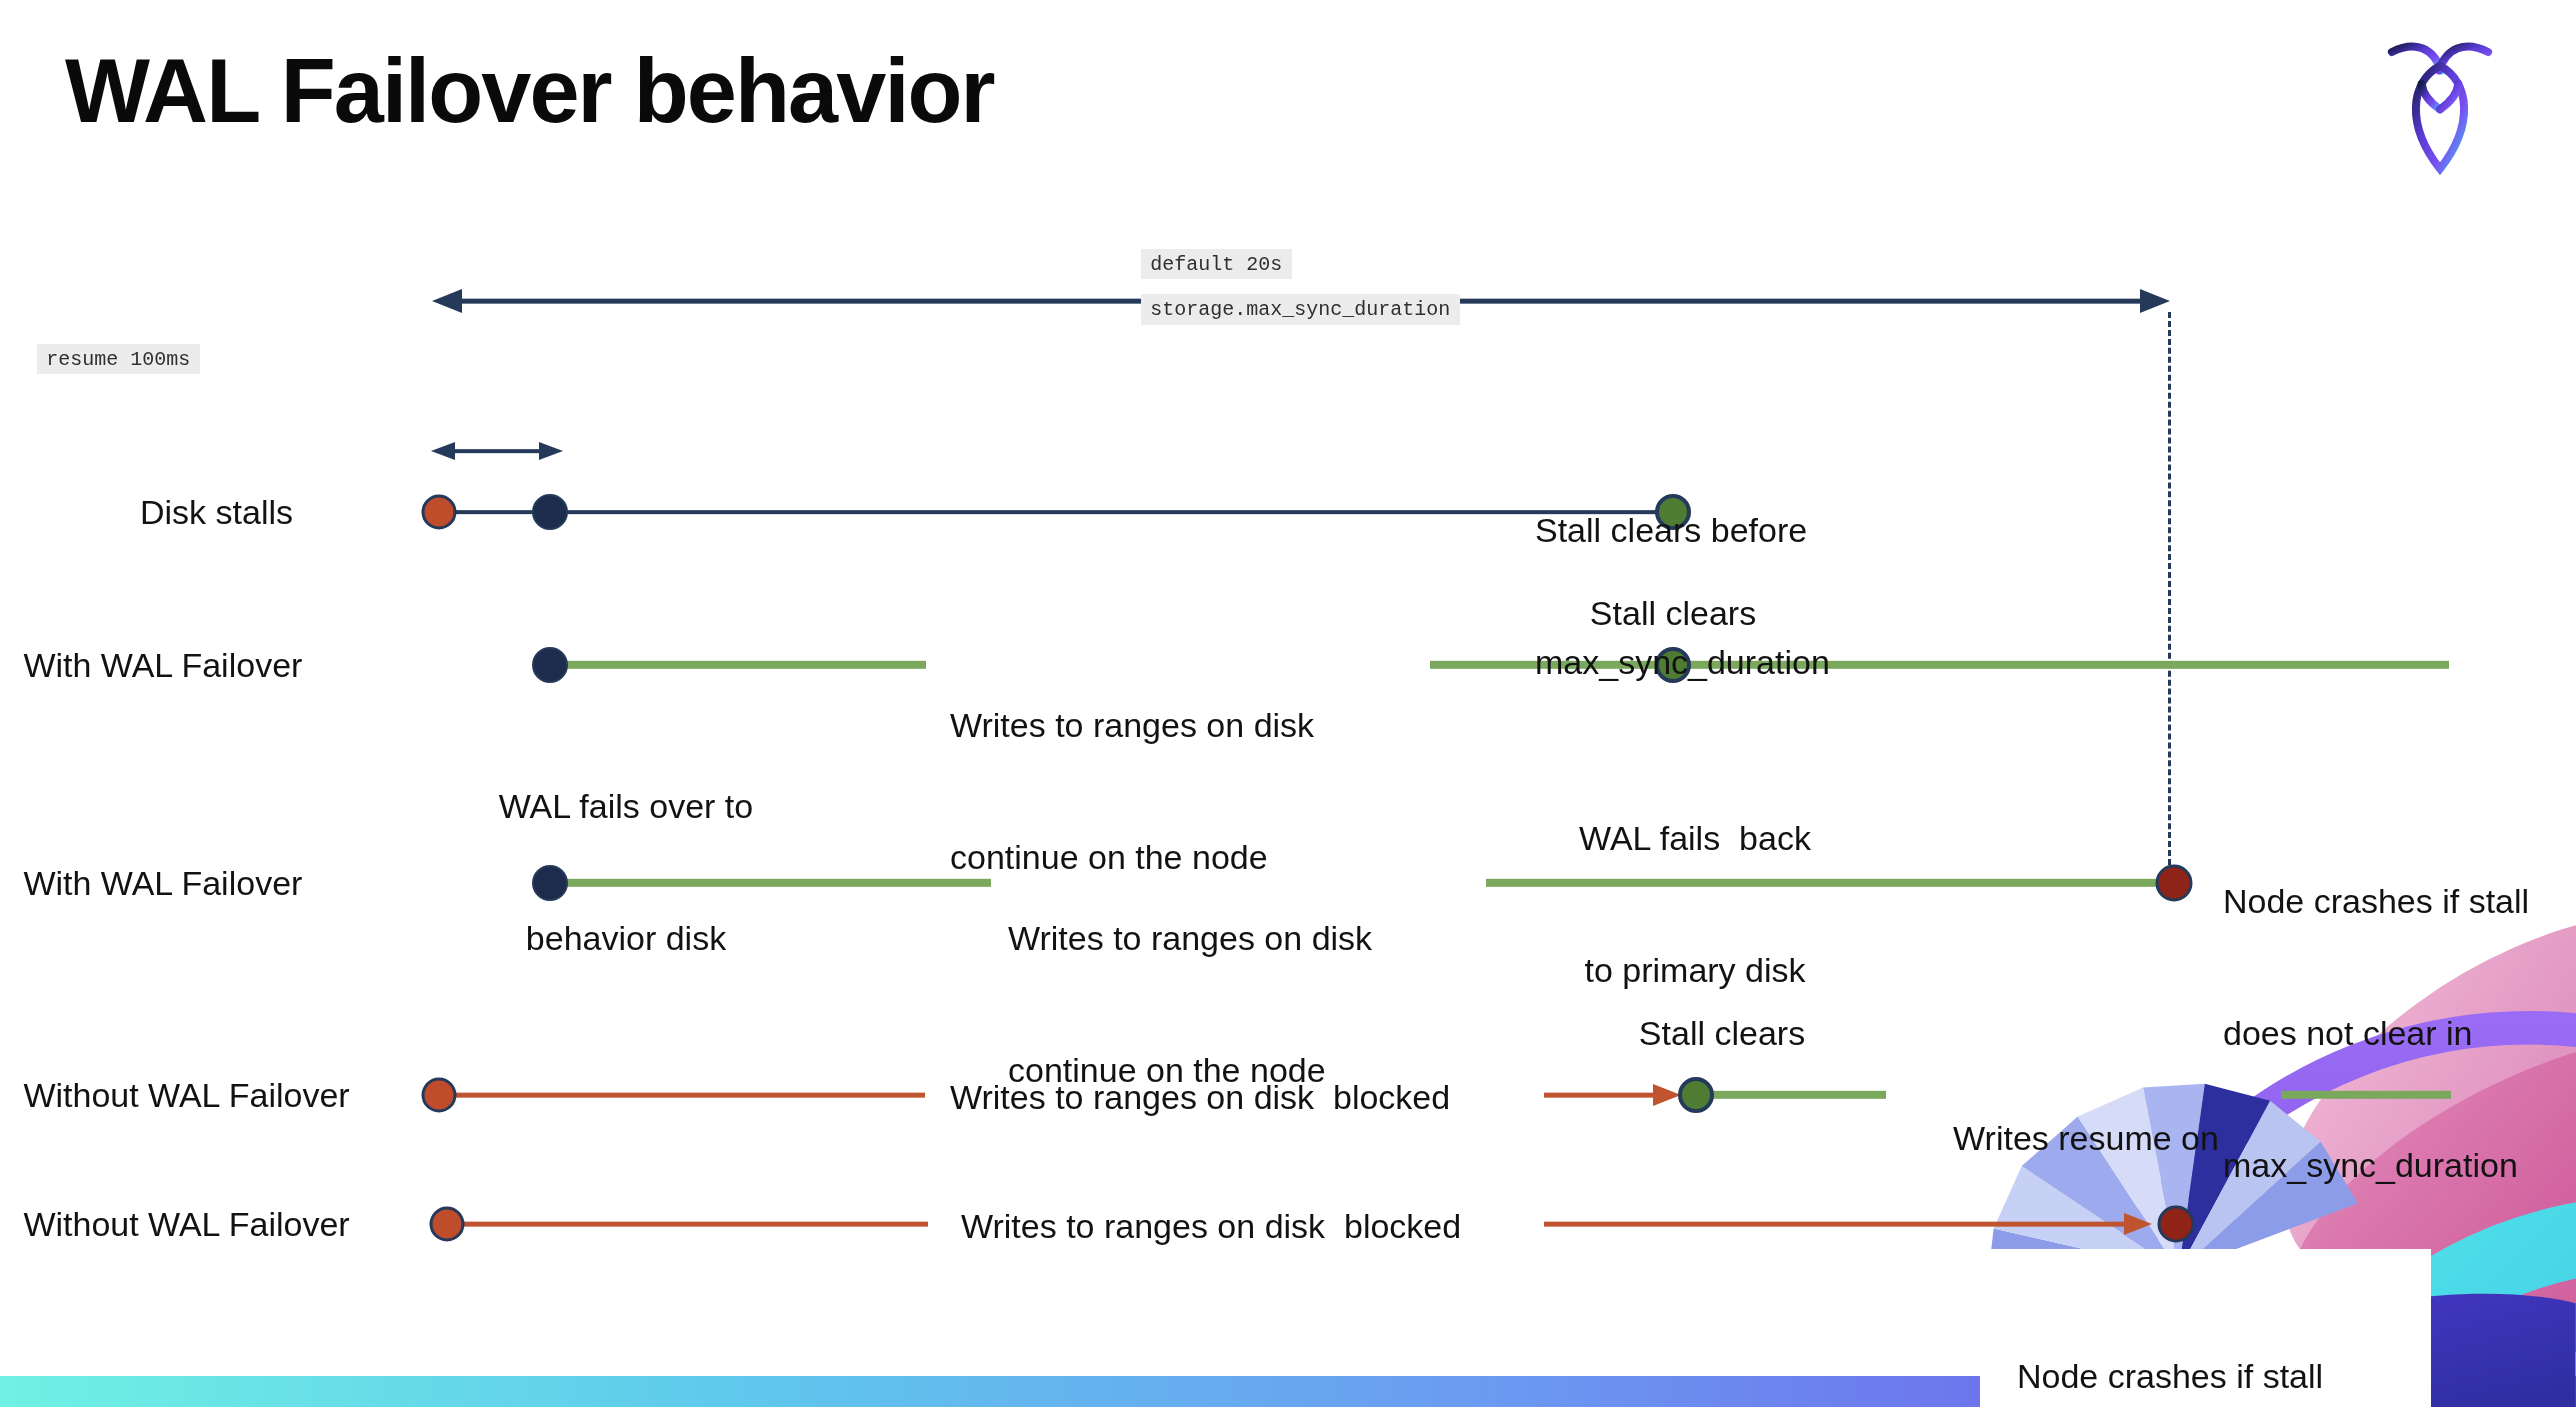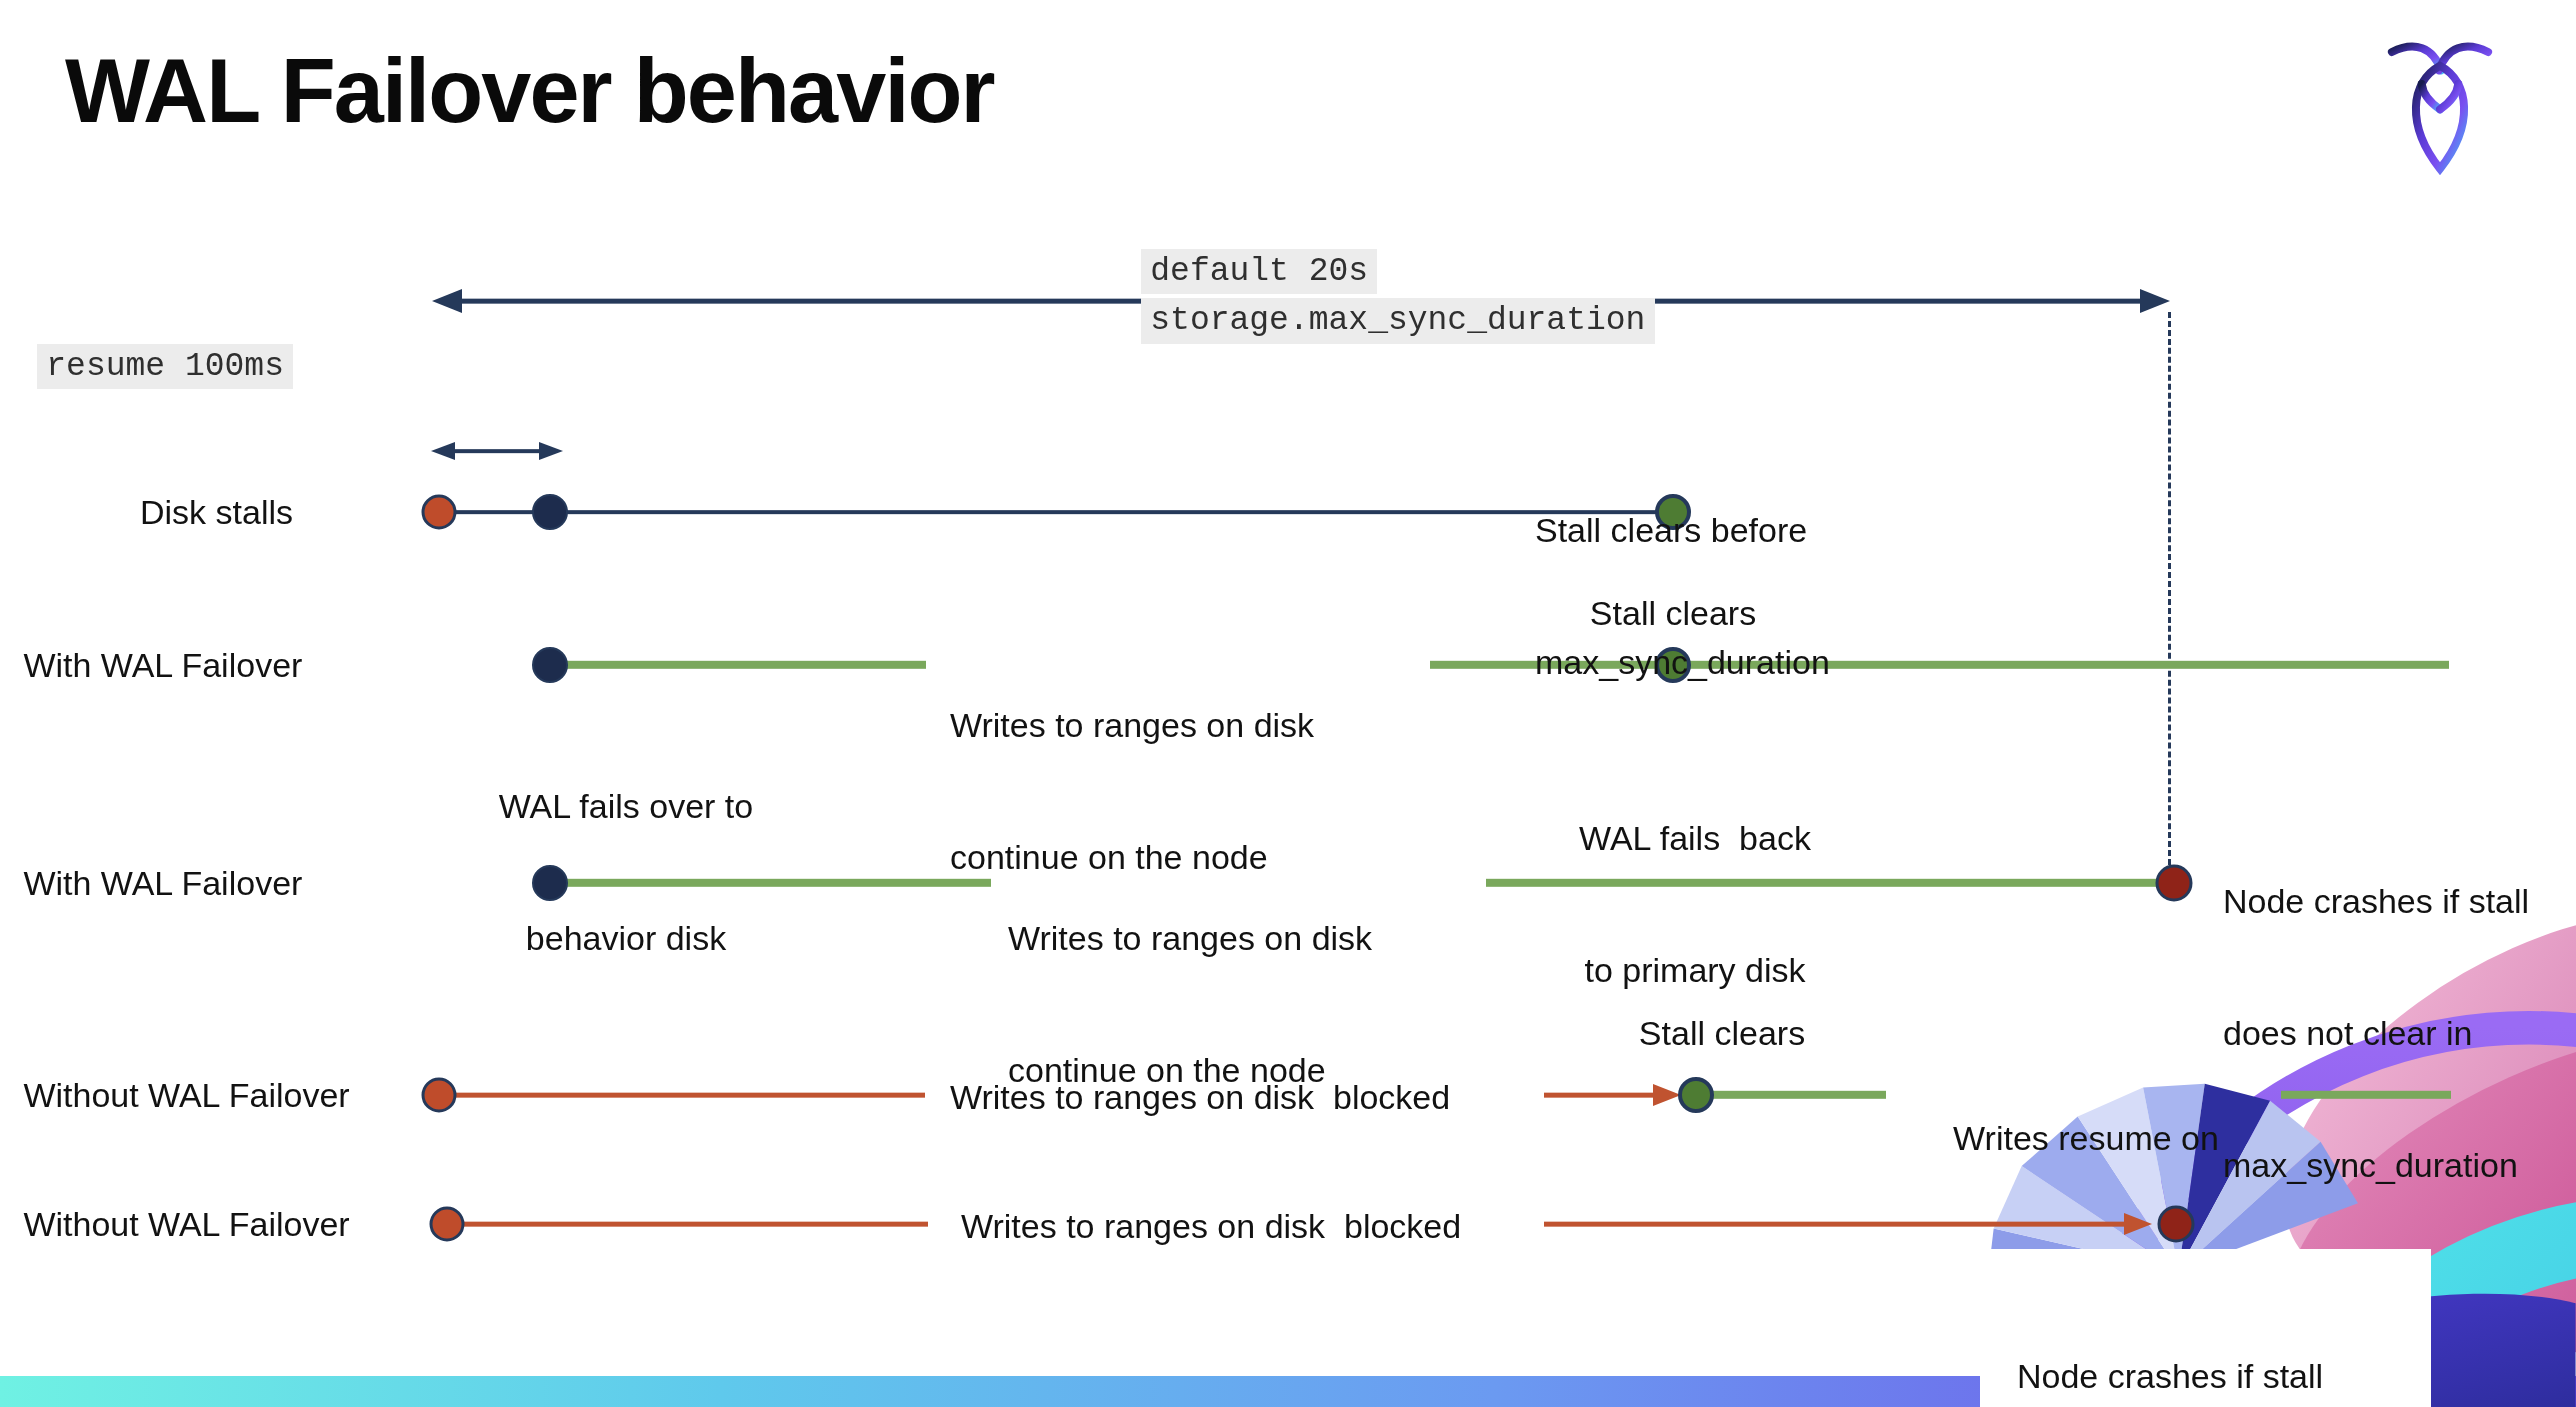--- a/index.html
+++ b/index.html
@@ -6,22 +6,22 @@
   body{width:2576px;height:1408px;position:relative;overflow:hidden;
        font-family:"Liberation Sans",sans-serif;color:#121212;}
 
   
   .page-title{position:absolute;left:65px;top:40px;font-size:90px;font-weight:800;
               letter-spacing:-1.9px;color:#0a0a0a;white-space:pre;}
 
   
   .code-label{position:absolute;z-index:6;}
   .code-chip{display:table;background:#ececec;font-family:"Liberation Mono",monospace;
-             font-size:33px;color:#2f2f2f;padding:3.7px 9.3px;line-height:1.15;white-space:pre;text-align:right;}
-  .code-chip + .code-chip{margin-top:4px;}
+             font-size:20px;color:#2f2f2f;padding:3.7px 9.3px;line-height:1.15;white-space:pre;text-align:right;}
+  .code-chip + .code-chip{margin-top:15px;}
 
   
   .line{position:absolute;transform:translateY(-50%);z-index:3;}
   .navy-line{height:3.7px;background:#25395a;}
   .green-line{height:8.4px;background:#7aa85c;}
   .red-line{height:4.7px;background:#c05330;}
   .dashed-v{position:absolute;width:0;border-left:3.7px dashed #25395a;z-index:3;}
 
   
   .dot{position:absolute;border-radius:50%;transform:translate(-50%,-50%);

